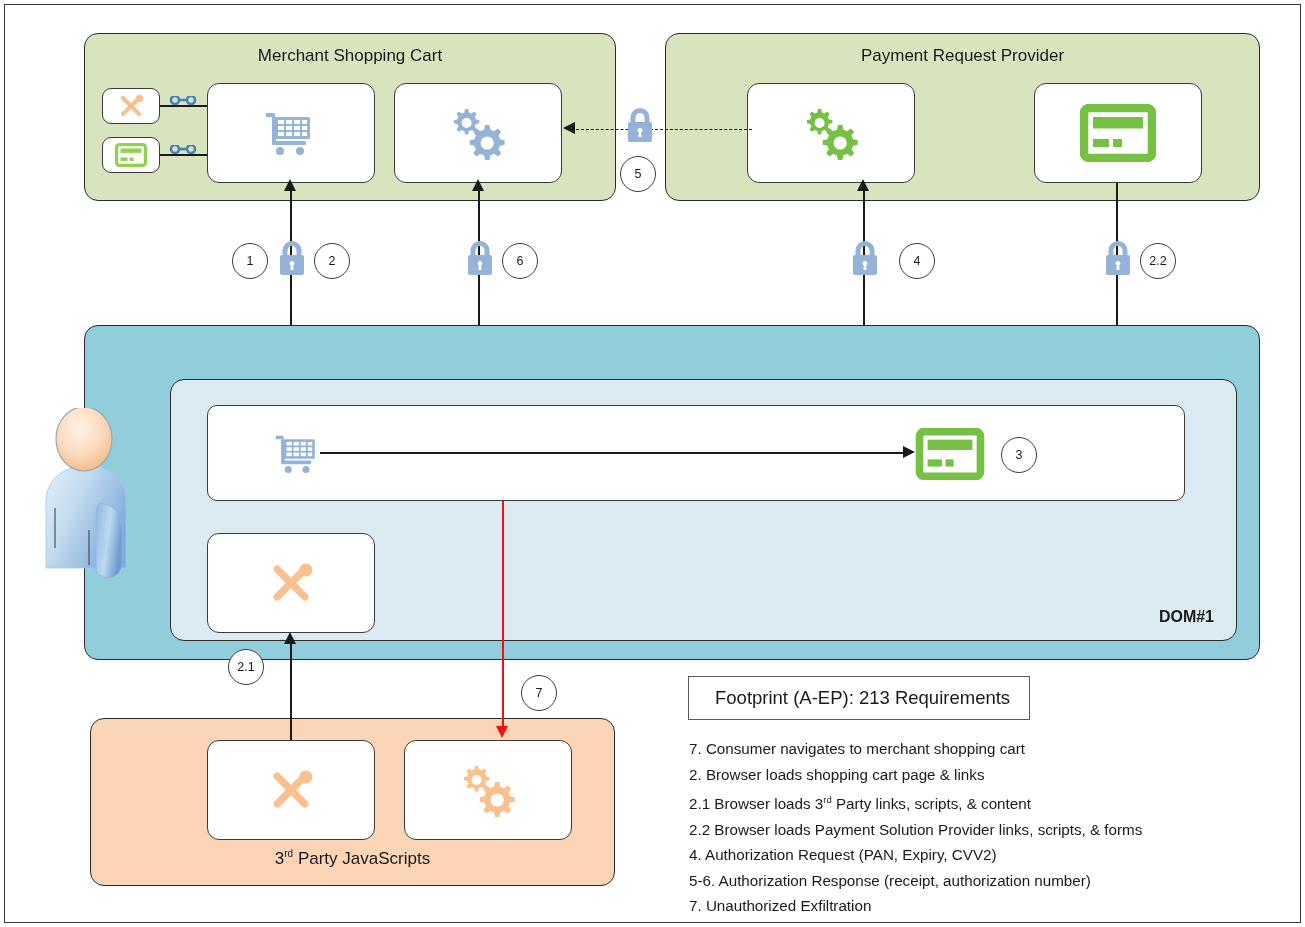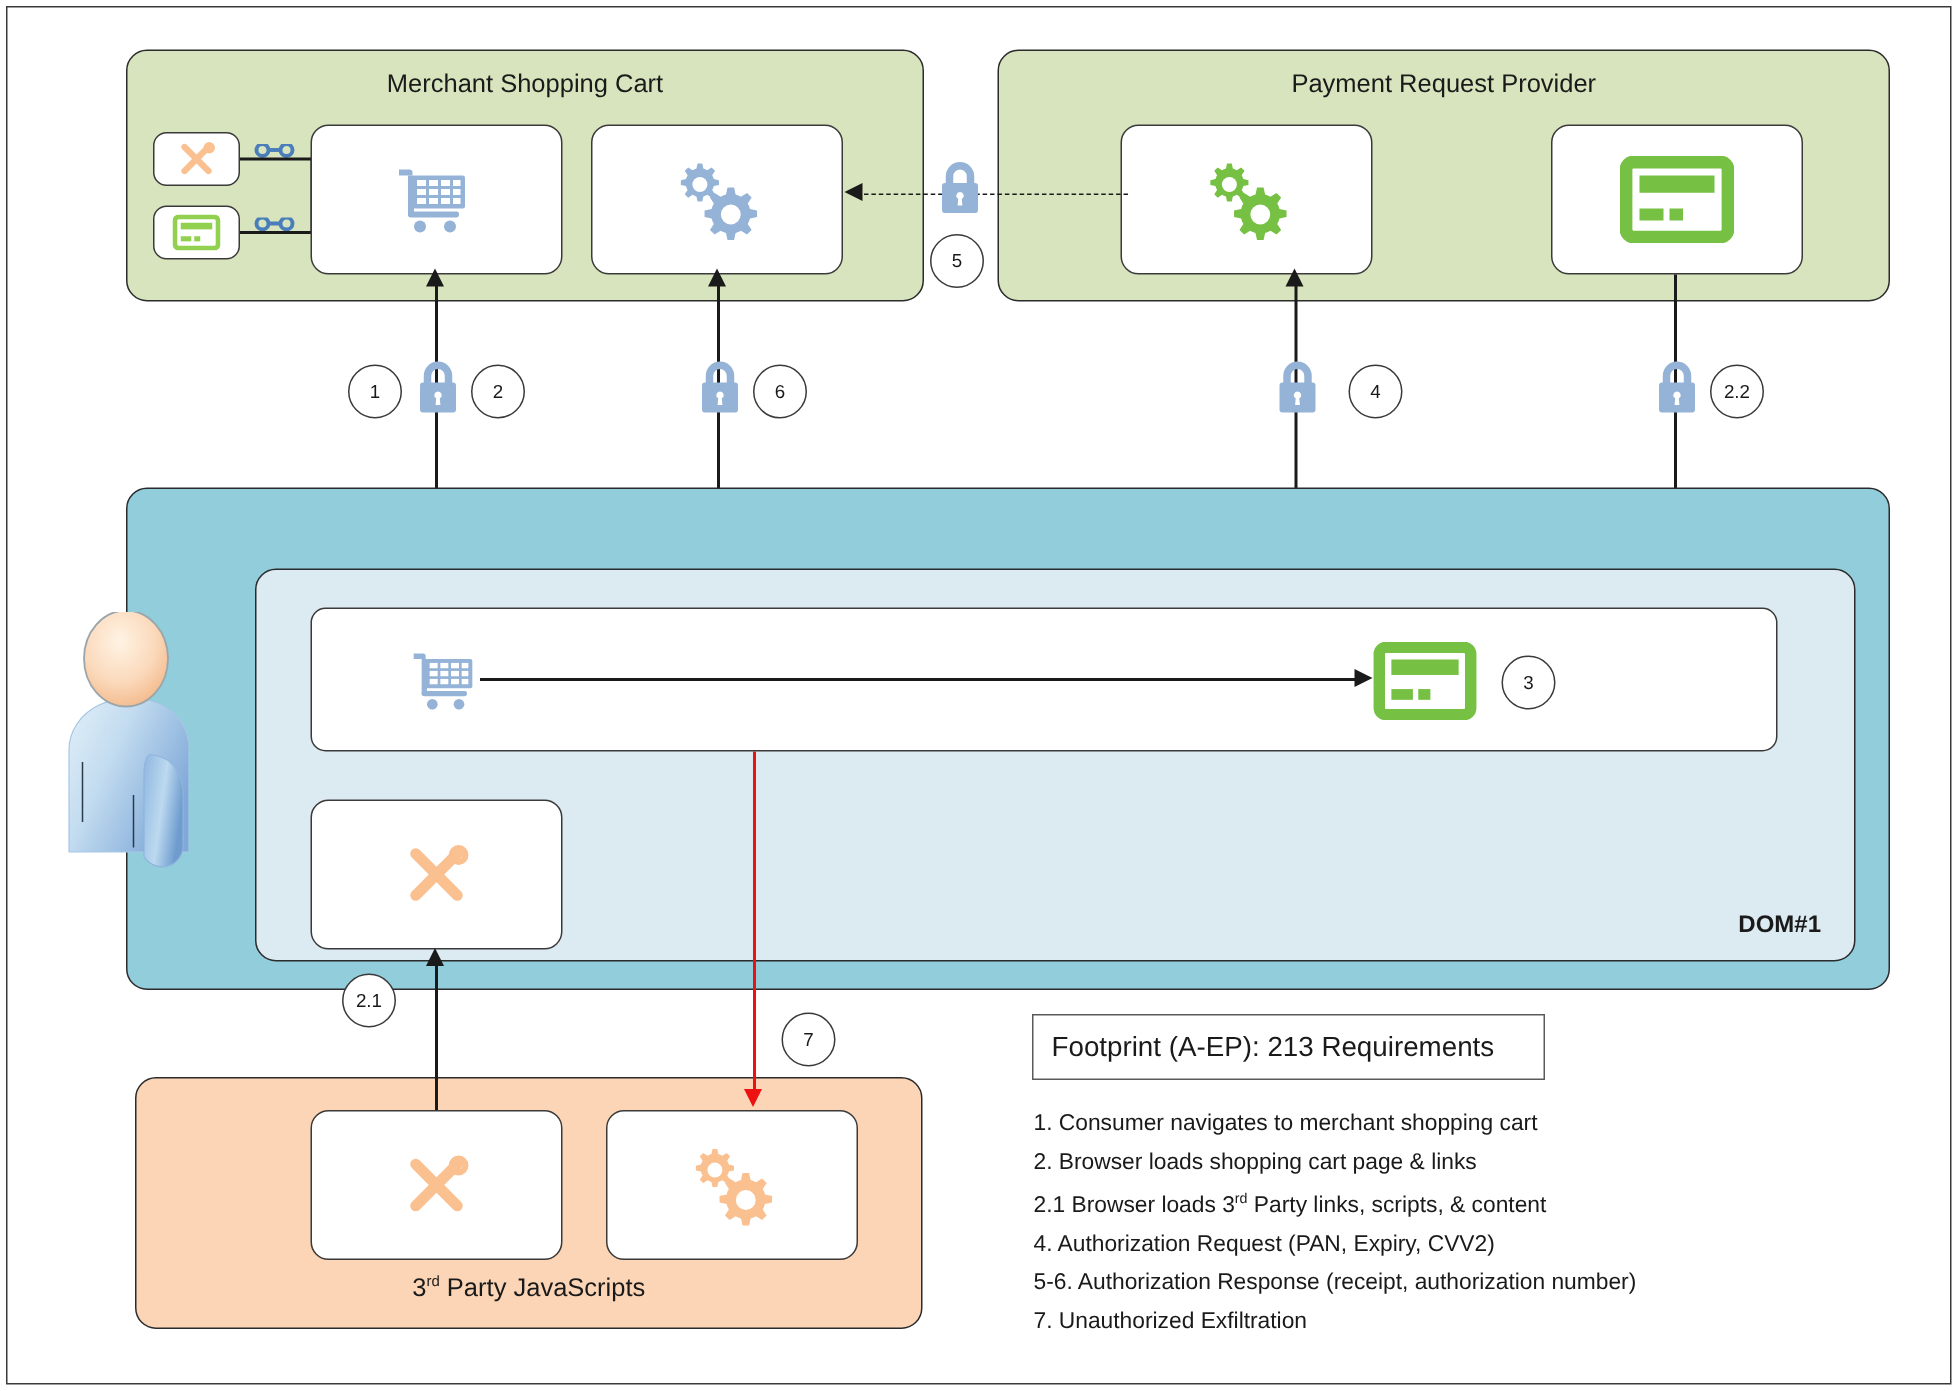--- a/index.html
+++ b/index.html
@@ -138,21 +138,21 @@
   
   .lock { position: absolute; }
 
   
   .footprint {
     position: absolute;
     border: 1.6px solid #5a5a5a;
     background: #ffffff;
     display: flex;
     align-items: center;
-    padding-left: 12px;
+    padding-left: 26px;
     font-size: 18.5px;
     color: #1a1a1a;
   }
   .legend {
     position: absolute;
     font-size: 15.2px;
     line-height: 25.5px;
     color: #1a1a1a;
   }
   .legend div { white-space: nowrap; }
@@ -463,21 +463,22 @@
   <div class="arrowhead up" style="left:284px; top:632px;"></div>
   <div class="badge" style="left:228px; top:649px;">2.1</div>
 
   <div class="vline red" style="left:502px; top:501px; height:228px;"></div>
   <div class="arrowhead down red" style="left:496px; top:726px;"></div>
   <div class="badge" style="left:521px; top:675px;">7</div>
 
   <div class="footprint" style="left:688px; top:676px; width:342px; height:44px;">Footprint (A-EP): 213 Requirements</div>
 
   <div class="legend" style="left:689px; top:736px; width:580px;">
-    <div>1. Consumer navigates to merchant shopping cart</div>
+    <div>7. Consumer navigates to merchant shopping cart</div>
     <div>2. Browser loads shopping cart page &amp; links</div>
     <div><span>2.1 Browser loads 3</span><sup>rd</sup><span> Party links, scripts, &amp; content</span></div>
+    <div>2.2 Browser loads Payment Solution Provider links, scripts, &amp; forms</div>
     <div>4. Authorization Request (PAN, Expiry, CVV2)</div>
     <div>5-6. Authorization Response (receipt, authorization number)</div>
     <div>7. Unauthorized Exfiltration</div>
   </div>
 
 </div>
 
 </body></html>

